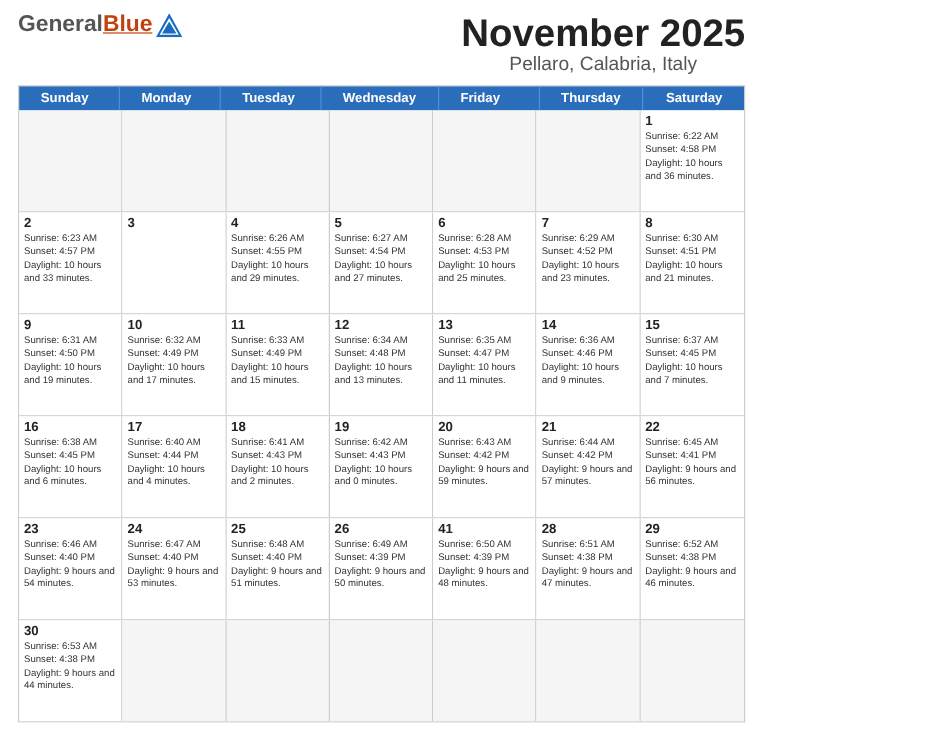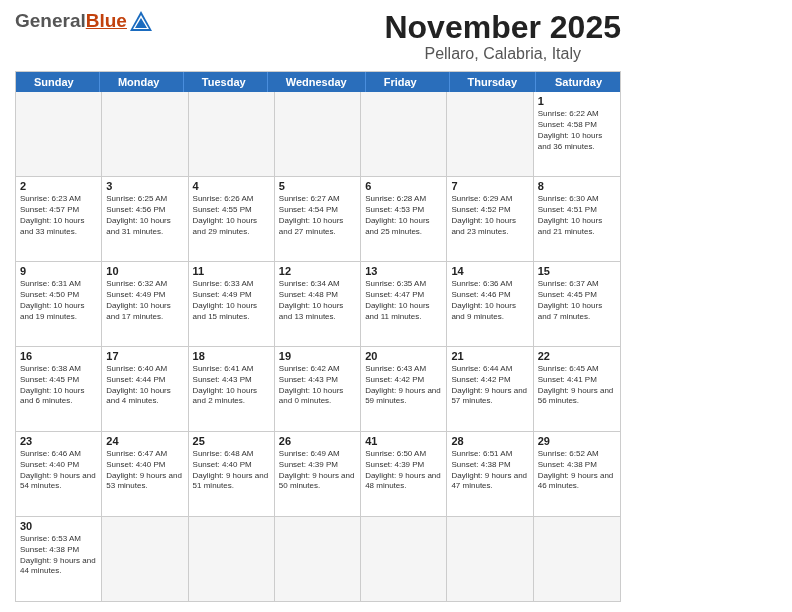--- a/index.html
+++ b/index.html
@@ -171,21 +171,20 @@
             <div class="day-info">Sunrise: 6:22 AM<br>Sunset: 4:58 PM<br>Daylight: 10 hours and 36 minutes.</div>
           </div>
         </div>
         <div class="cal-row">
           <div class="cal-cell">
             <div class="day-number">2</div>
             <div class="day-info">Sunrise: 6:23 AM<br>Sunset: 4:57 PM<br>Daylight: 10 hours and 33 minutes.</div>
           </div>
           <div class="cal-cell">
             <div class="day-number">3</div>
-            <div class="day-info">Sunrise: 6:25 AM<br>Sunset: 4:56 PM<br>Daylight: 10 hours and 31 minutes.</div>
           </div>
           <div class="cal-cell">
             <div class="day-number">4</div>
             <div class="day-info">Sunrise: 6:26 AM<br>Sunset: 4:55 PM<br>Daylight: 10 hours and 29 minutes.</div>
           </div>
           <div class="cal-cell">
             <div class="day-number">5</div>
             <div class="day-info">Sunrise: 6:27 AM<br>Sunset: 4:54 PM<br>Daylight: 10 hours and 27 minutes.</div>
           </div>
           <div class="cal-cell">

